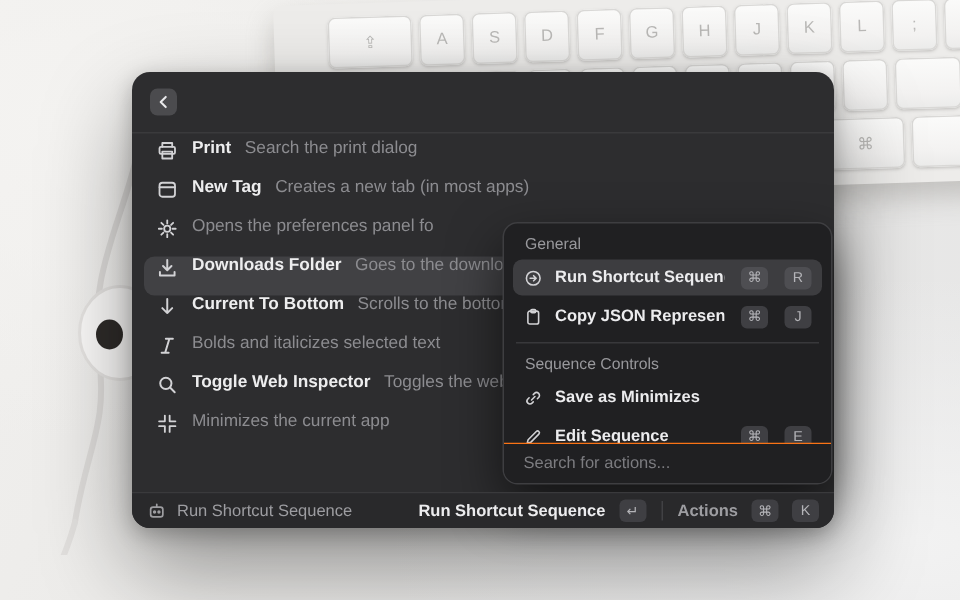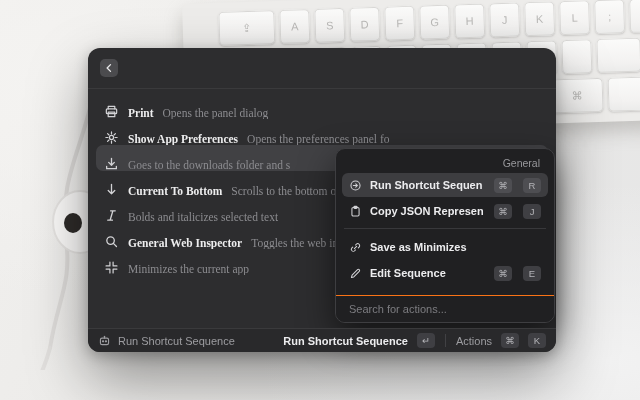--- a/index.html
+++ b/index.html
@@ -34,35 +34,35 @@
     box-shadow:0 26px 60px rgba(0,0,0,.4), 0 4px 14px rgba(0,0,0,.25);
   }
   .searchbar{height:40px;display:flex;align-items:center;padding:0 12px;border-bottom:1px solid #3a3a3c;}
   .back-btn{
     width:18px;height:18px;border-radius:5px;background:#4b4b4e;border:none;
     display:flex;align-items:center;justify-content:center;cursor:pointer;padding:0;
   }
   .search-ph{margin-left:11px;color:#8f8f93;font-size:12.5px;}
   .list{padding:4px 8px 0 8px;}
   .lrow{
-    height:26px;display:flex;align-items:flex-end;gap:9px;padding:0 8px;border-radius:7px;
-    white-space:nowrap;overflow:hidden;font-family:Liberation Serif, serif;
+    height:26px;display:flex;align-items:flex-start;gap:9px;padding:0 8px;border-radius:7px;
+    white-space:nowrap;overflow:hidden;
   }
   .lrow.sel{background:#414144;}
   .lrow .ic{flex:0 0 15px;display:flex;align-items:center;justify-content:center;}
   .lrow .t{color:#ededee;font-size:11.5px;font-weight:700;}
   .lrow .s{color:#8c8c90;font-size:11.5px;overflow:hidden;}
   
   .popup{
     position:absolute;left:247px;top:100px;width:220px;height:175px;
     background:#202022;border:1px solid #3e3e41;border-radius:10px;box-sizing:border-box;
     box-shadow:0 14px 34px rgba(0,0,0,.55);
   }
   .popup-list{height:149px;overflow:hidden;padding:6px 6px 0 6px;box-sizing:border-box;}
-  .sec-label{color:#98989c;font-size:10.5px;padding:2px 8px 4px 8px;text-align:right;}
+  .sec-label{color:#98989c;font-size:10.5px;padding:2px 8px 4px 8px;}
   .prow{height:24px;display:flex;align-items:center;gap:8px;padding:0 7px;border-radius:6px;margin-bottom:2px;}
   .prow.sel{background:#3d3d40;}
   .prow .ic{flex:0 0 13px;display:flex;align-items:center;justify-content:center;}
   .prow .t{color:#ececee;font-size:11px;font-weight:600;flex:1;white-space:nowrap;overflow:hidden;}
   .kbadge{
     min-width:10px;height:15px;padding:0 4px;border-radius:4px;background:#3f3f43;
     color:#b4b4b8;font-size:9.5px;display:flex;align-items:center;justify-content:center;margin-left:3px;
   }
   .prow.sel .kbadge{background:#4e4e52;}
   .pdivider{height:1px;background:#38383b;margin:5px 2px 6px 2px;}
@@ -76,21 +76,21 @@
   .footerbar{
     position:absolute;left:0;right:0;bottom:0;height:24px;background:#29292b;
     border-top:1px solid #3a3a3c;border-radius:0 0 12px 12px;
     display:flex;align-items:center;padding:0 10px;box-sizing:border-box;
   }
   .footerbar .left{display:flex;align-items:center;gap:7px;flex:1;}
   .footerbar .left .lbl{color:#9d9da1;font-size:11px;}
   .footerbar .right{display:flex;align-items:center;gap:6px;}
   .footerbar .primary{color:#ececee;font-size:11px;font-weight:700;}
   .vdiv{width:1px;height:13px;background:#414144;margin:0 4px;}
-  .footerbar .actions{color:#9d9da1;font-size:11px;font-weight:400;}
+  .footerbar .actions{color:#9d9da1;font-size:11px;font-weight:700;}
 </style>
 </head>
 <body>
 
 <div class="keyboard" id="keyboard">
     <div class="kb-row" style="margin-left: 26px;">
       <div class="key" style="width: 56px;">⇪</div>
       <div class="key" style="width: 30px;">A</div>
       <div class="key" style="width: 30px;">S</div>
       <div class="key" style="width: 30px;">D</div>
@@ -150,38 +150,48 @@
   <div class="list" id="list">
       <div class="lrow">
         <span class="ic">
           <svg width="15" height="15" viewBox="0 0 16 16">
             <path fill="none" stroke="#d2d2d5" stroke-linecap="round" stroke-linejoin="round" stroke-width="1.3" d="M4.5 5.2V2.5h7v2.7"></path>
             <rect fill="none" stroke="#d2d2d5" stroke-linecap="round" stroke-linejoin="round" stroke-width="1.3" x="2.5" y="5.2" width="11" height="5" rx="1"></rect>
             <rect fill="none" stroke="#d2d2d5" stroke-linecap="round" stroke-linejoin="round" stroke-width="1.3" x="4.5" y="8.6" width="7" height="4.9"></rect>
           </svg>
         </span>
     <span class="t">Print</span>
-    <span class="s">Opens the panel dialog</span>
+    <span class="s">Search the print dialog</span>
+      </div>
+      <div class="lrow">
+        <span class="ic">
+          <svg width="15" height="15" viewBox="0 0 16 16">
+            <rect fill="none" stroke="#d2d2d5" stroke-linecap="round" stroke-linejoin="round" stroke-width="1.3" x="2.5" y="3" width="11" height="10" rx="2"></rect>
+            <path fill="none" stroke="#d2d2d5" stroke-linecap="round" stroke-linejoin="round" stroke-width="1.3" d="M2.5 6.2h11"></path>
+          </svg>
+        </span>
+    <span class="t">New Tag</span>
+    <span class="s">Creates a new tab (in most apps)</span>
       </div>
       <div class="lrow">
         <span class="ic">
           <svg width="15" height="15" viewBox="0 0 16 16">
             <circle fill="none" stroke="#d2d2d5" stroke-linecap="round" stroke-linejoin="round" stroke-width="1.3" cx="8" cy="8" r="2.2"></circle>
             <path fill="none" stroke="#d2d2d5" stroke-linecap="round" stroke-linejoin="round" stroke-width="1.3" d="M8 2v2.2M8 11.8V14M2 8h2.2M11.8 8H14M3.8 3.8l1.5 1.5M10.7 10.7l1.5 1.5M12.2 3.8l-1.5 1.5M5.3 10.7l-1.5 1.5"></path>
           </svg>
         </span>
-    <span class="t">Show App Preferences</span>
     <span class="s">Opens the preferences panel fo</span>
       </div>
       <div class="lrow sel">
         <span class="ic">
           <svg width="15" height="15" viewBox="0 0 16 16">
             <path fill="none" stroke="#d2d2d5" stroke-linecap="round" stroke-linejoin="round" stroke-width="1.4" d="M8 2.5v7M5 6.8l3 3 3-3M2.8 11v2.5h10.4V11"></path>
           </svg>
         </span>
+    <span class="t">Downloads Folder</span>
     <span class="s">Goes to the downloads folder and s</span>
       </div>
       <div class="lrow">
         <span class="ic">
           <svg width="15" height="15" viewBox="0 0 16 16">
             <path fill="none" stroke="#d2d2d5" stroke-linecap="round" stroke-linejoin="round" stroke-width="1.4" d="M8 2.5v10M4.5 9l3.5 3.5L11.5 9"></path>
           </svg>
         </span>
     <span class="t">Current To Bottom</span>
     <span class="s">Scrolls to the bottom of the current vi</span>
@@ -194,21 +204,21 @@
         </span>
     <span class="s">Bolds and italicizes selected text</span>
       </div>
       <div class="lrow">
         <span class="ic">
           <svg width="15" height="15" viewBox="0 0 16 16">
             <circle fill="none" stroke="#d2d2d5" stroke-linecap="round" stroke-linejoin="round" stroke-width="1.4" cx="7" cy="7" r="4"></circle>
             <path fill="none" stroke="#d2d2d5" stroke-linecap="round" stroke-linejoin="round" stroke-width="1.4" d="M10 10l3.3 3.3"></path>
           </svg>
         </span>
-    <span class="t">General Web Inspector</span>
+    <span class="t">Toggle Web Inspector</span>
     <span class="s">Toggles the web inspector</span>
       </div>
       <div class="lrow">
         <span class="ic">
           <svg width="15" height="15" viewBox="0 0 16 16">
             <path fill="none" stroke="#d2d2d5" stroke-linecap="round" stroke-linejoin="round" stroke-width="1.3" d="M6.3 2.2v4.1H2.2M9.7 2.2v4.1h4.1M6.3 13.8V9.7H2.2M9.7 13.8V9.7h4.1"></path>
           </svg>
         </span>
     <span class="s">Minimizes the current app</span>
       </div>
@@ -233,20 +243,21 @@
             <svg width="13" height="13" viewBox="0 0 16 16">
               <rect fill="none" stroke="#d2d2d5" stroke-linecap="round" stroke-linejoin="round" stroke-width="1.3" x="3.6" y="3" width="8.8" height="10.6" rx="1.6"></rect>
               <rect fill="none" stroke="#d2d2d5" stroke-linecap="round" stroke-linejoin="round" stroke-width="1.3" x="6" y="1.7" width="4" height="2.5" rx="1"></rect>
             </svg>
           </span>
       <span class="t">Copy JSON Representation</span>
           <span class="kbadge">⌘</span>
           <span class="kbadge">J</span>
         </div>
         <div class="pdivider"></div>
+        <div class="sec-label">Sequence Controls</div>
         <div class="prow">
           <span class="ic">
             <svg width="13" height="13" viewBox="0 0 16 16">
               <path fill="none" stroke="#d2d2d5" stroke-linecap="round" stroke-linejoin="round" stroke-width="1.3" d="M6.6 9.4l2.8-2.8M8 5l1-1a2.4 2.4 0 013.4 3.4l-1 1M8 11l-1 1a2.4 2.4 0 01-3.4-3.4l1-1"></path>
             </svg>
           </span>
       <span class="t">Save as Minimizes</span>
         </div>
         <div class="prow">
           <span class="ic">

